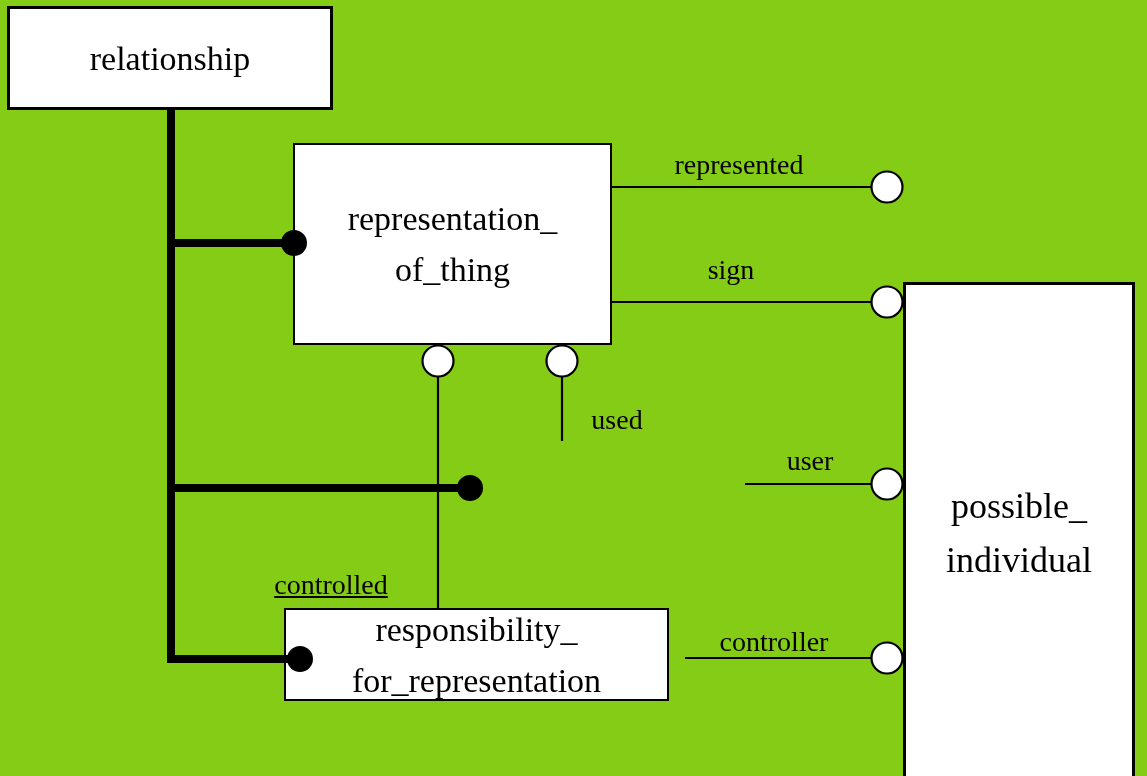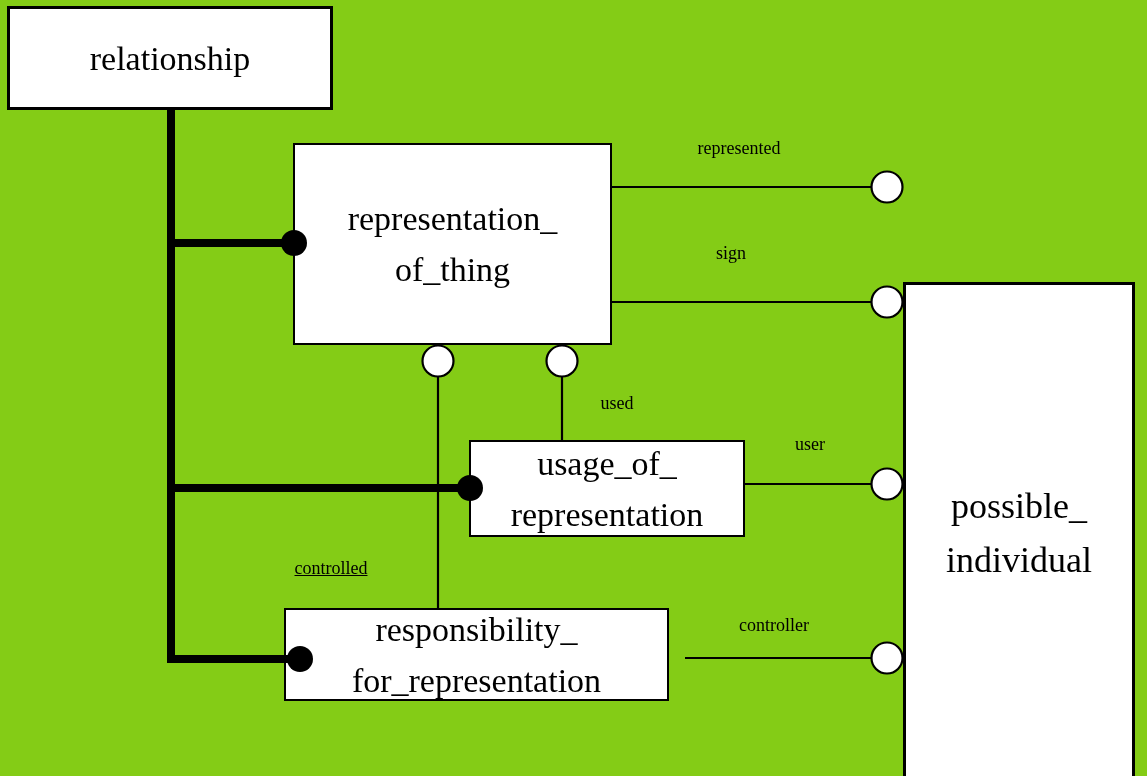--- a/index.html
+++ b/index.html
@@ -39,25 +39,26 @@
 
   #node-relationship      { left: 7px;   top: 6px;   width: 326px; height: 104px; }
   #node-representation    { left: 293px; top: 143px; width: 319px; height: 202px; align-items: center; }
   #node-thing             { left: 903px; top: 143px; width: 235px; height: 87px;  }
   #node-possible          { left: 903px; top: 282px; width: 232px; height: 502px; font-size: 36px; }
   #node-usage             { left: 469px; top: 440px; width: 276px; height: 97px;  }
   #node-responsibility    { left: 284px; top: 608px; width: 385px; height: 93px; }
 
   .edge-label {
     position: absolute;
-    font-size: 18px;
+    font-size: 28px;
     line-height: 1.1;
     transform: translateX(-50%);
     white-space: nowrap;
     z-index: 3;
+    margin-top: 11px;
   }
   #label-represented { left: 739px; top: 139px; }
   #label-sign        { left: 731px; top: 244px; }
   #label-used        { left: 617px; top: 394px; }
   #label-user        { left: 810px; top: 435px; }
   #label-controlled  { left: 331px; top: 559px; text-decoration: underline; }
   #label-controller  { left: 774px; top: 616px; }
 </style>
 </head>
 <body>
@@ -72,24 +73,20 @@
     <span>representation_</span>
     <span>of_thing</span>
   </div>
 
 
   <div class="node heavy" id="node-possible">
     <span>possible_</span>
     <span>individual</span>
   </div>
 
-  <div class="node" id="node-usage">
-    <span>usage_of_</span>
-    <span>representation</span>
-  </div>
 
   <div class="node" id="node-responsibility">
     <span>responsibility_</span>
     <span>for_representation</span>
   </div>
 
   <svg id="wires" viewBox="0 0 1147 776" xmlns="http://www.w3.org/2000/svg">
 
     <g stroke="#000000" stroke-width="2.2" fill="none">
       <path d="M 612 187 H 871"></path>

